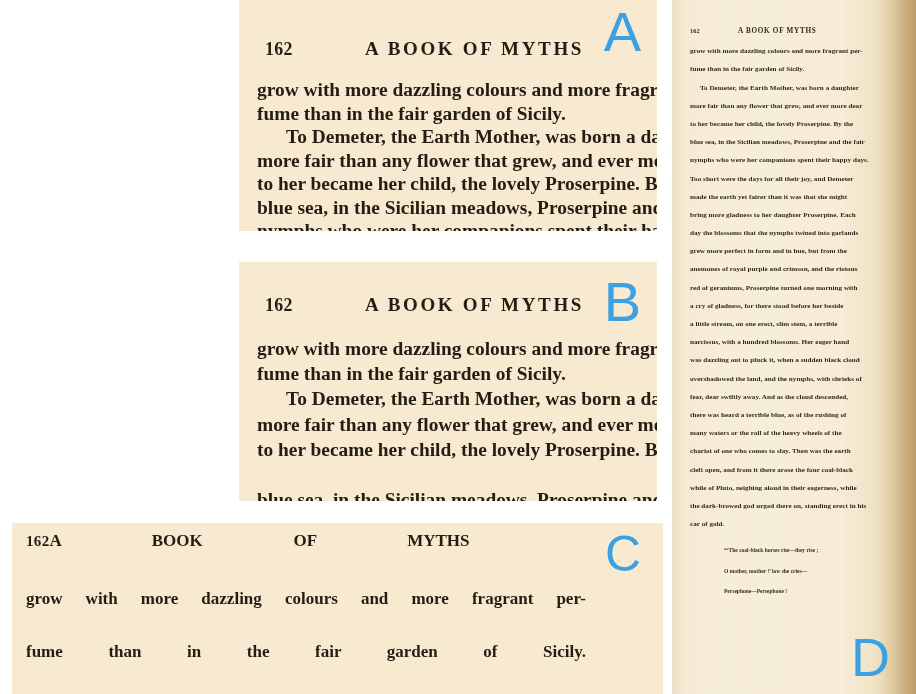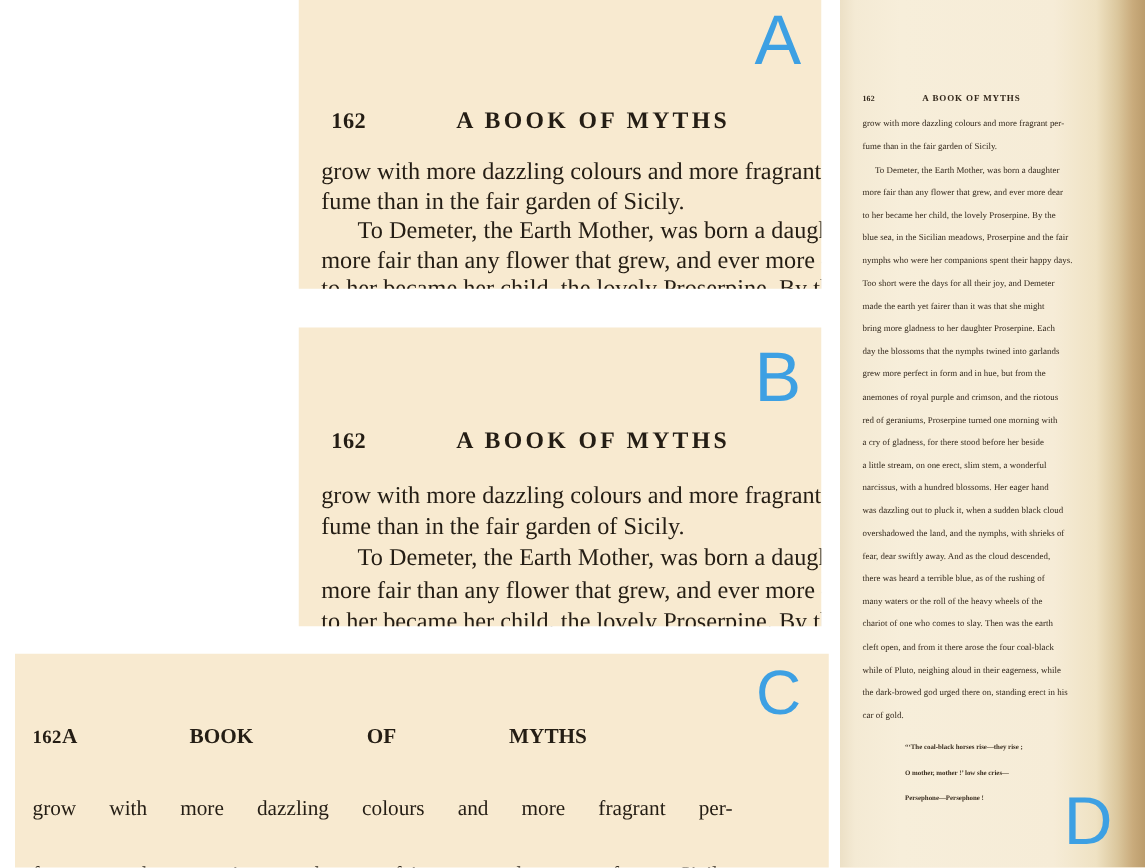--- a/index.html
+++ b/index.html
@@ -31,33 +31,32 @@
     z-index: 5;
     user-select: none;
   }
 
   
   .running-head {
     display: flex;
     align-items: baseline;
     font-weight: bold;
     letter-spacing: 0.02em;
-    margin-top: 48px;
   }
   .folio {
     font-weight: bold;
     font-size: 0.92em;
   }
   .head-title {
     font-weight: bold;
     letter-spacing: 0.14em;
   }
   .body-line {
     white-space: nowrap;
-    font-weight: normal;
+    font-weight: bold;
   }
   .body-line.indent { text-indent: 1.5em; }
   .body-line.blank { color: transparent; }
 
   
   #panel-a {
     left: 239px; top: 0px;
     width: 418px; height: 231px;
   }
   #panel-a .page-inner {
@@ -252,21 +251,21 @@
     <div class="body-line">blue sea, in the Sicilian meadows, Proserpine and the fair</div>
     <div class="body-line">nymphs who were her companions spent their happy days.</div>
     <div class="body-line">Too short were the days for all their joy, and Demeter</div>
     <div class="body-line">made the earth yet fairer than it was that she might</div>
     <div class="body-line">bring more gladness to her daughter Proserpine.   Each</div>
     <div class="body-line">day the blossoms that the nymphs twined into garlands</div>
     <div class="body-line">grew more perfect in form and in hue, but from the</div>
     <div class="body-line">anemones of royal purple and crimson, and the riotous</div>
     <div class="body-line">red of geraniums, Proserpine turned one morning with</div>
     <div class="body-line">a cry of gladness, for there stood before her beside</div>
-    <div class="body-line">a little stream, on one erect, slim stem, a wonderful</div>
+    <div class="body-line">a little stream, on one erect, slim stem, a terrible</div>
     <div class="body-line">narcissus, with a hundred blossoms.   Her eager hand</div>
     <div class="body-line">was dazzling out to pluck it, when a sudden black cloud</div>
     <div class="body-line">overshadowed the land, and the nymphs, with shrieks of</div>
     <div class="body-line">fear, dear swiftly away.   And as the cloud descended,</div>
     <div class="body-line">there was heard a terrible blue, as of the rushing of</div>
     <div class="body-line">many waters or the roll of the heavy wheels of the</div>
     <div class="body-line">chariot of one who comes to slay.   Then was the earth</div>
     <div class="body-line">cleft open, and from it there arose the four coal-black</div>
     <div class="body-line">while of Pluto, neighing aloud in their eagerness, while</div>
     <div class="body-line">the dark-browed god urged there on, standing erect in his</div>

